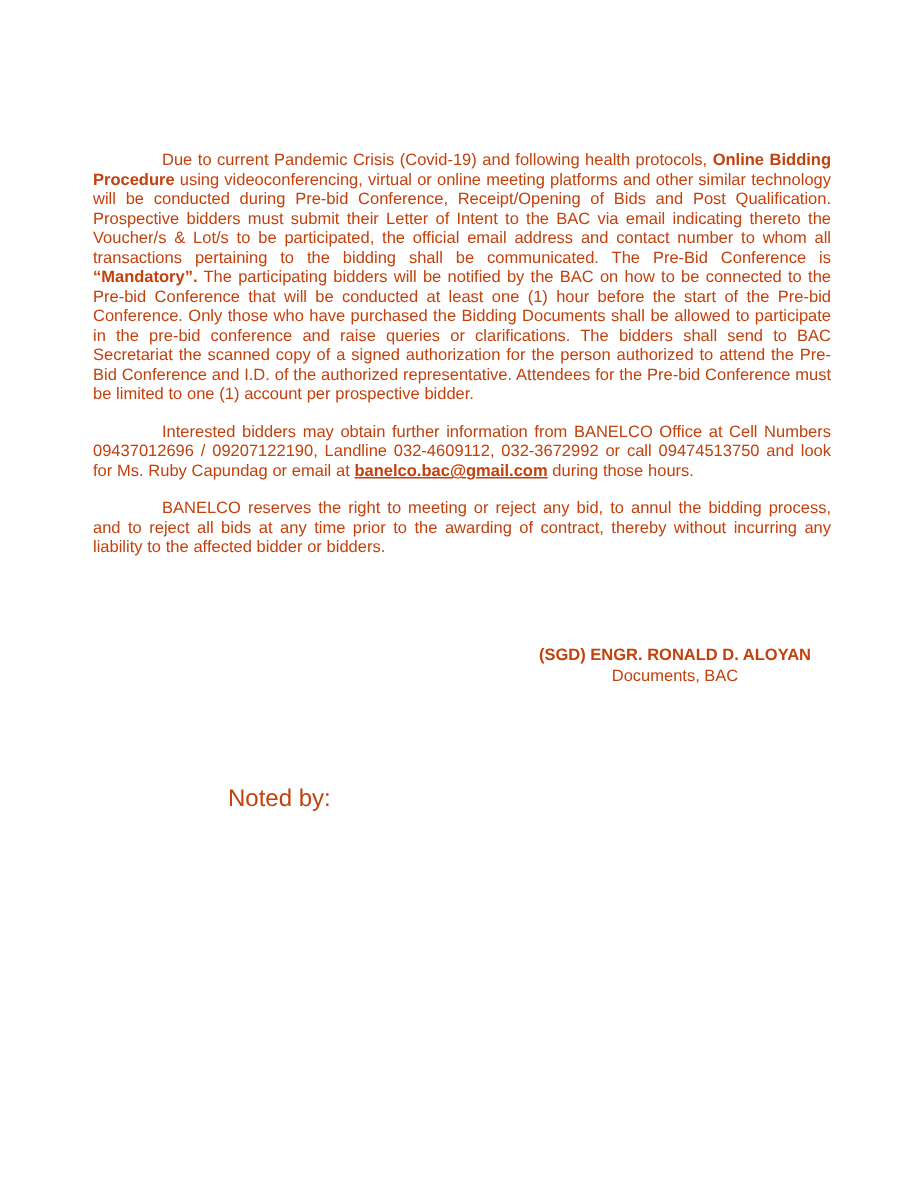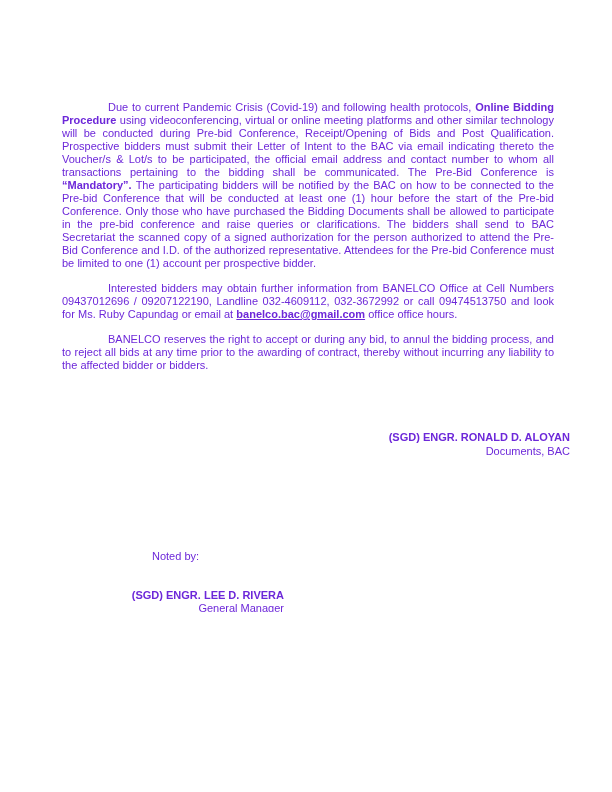--- a/index.html
+++ b/index.html
@@ -6,80 +6,76 @@
     margin: 0;
     padding: 0;
     background: #ffffff;
   }
   .page {
     position: relative;
     width: 612px;
     height: 612px;
     background: #ffffff;
     font-family: "Liberation Sans", "DejaVu Sans", sans-serif;
-    color: #6d28d9;
+    color: #c2410c;
     overflow: hidden;
   }
   .content {
     position: absolute;
     left: 62px;
     top: 101px;
     width: 492px;
   }
   .para {
     font-size: 11px;
     line-height: 13px;
     text-align: justify;
     text-indent: 46px;
     margin: 0;
     word-spacing: 0.1px;
   }
   .para + .para { margin-top: 12px; }
   .sig-block {
     position: absolute;
-    text-align: right;
+    text-align: center;
     font-size: 11px;
     line-height: 14px;
   }
   .sig-chairman {
     top: 430px;
     left: 330px;
     width: 240px;
   }
   .sig-gm {
     top: 589px;
     left: 84px;
     width: 200px;
     line-height: 13px;
   }
   .sig-name { font-weight: bold; }
   .noted-by {
     position: absolute;
-    top: 550px;
+    top: 526px;
     left: 152px;
-    font-size: 11px;
+    font-size: 16px;
     line-height: 13px;
   }
 </style>
 </head>
 <body>
 
 <div class="page">
 
   <div class="content">
     <p class="para rich"><span>Due to current Pandemic Crisis (Covid-19) and following health protocols, </span><span style="font-weight: bold;">Online Bidding Procedure</span><span> using videoconferencing, virtual or online meeting platforms and other similar technology will be conducted during Pre-bid Conference, Receipt/Opening of Bids and Post Qualification. Prospective bidders must submit their Letter of Intent to the BAC via email indicating thereto the Voucher/s &amp; Lot/s to be participated, the official email address and contact number to whom all transactions pertaining to the bidding shall be communicated. The Pre-Bid Conference is </span><span style="font-weight: bold;">“Mandatory”.</span><span> The participating bidders will be notified by the BAC on how to be connected to the Pre-bid Conference that will be conducted at least one (1) hour before the start of the Pre-bid Conference. Only those who have purchased the Bidding Documents shall be allowed to participate in the pre-bid conference and raise queries or clarifications. The bidders shall send to BAC Secretariat the scanned copy of a signed authorization for the person authorized to attend the Pre-Bid Conference and I.D. of the authorized representative. Attendees for the Pre-bid Conference must be limited to one (1) account per prospective bidder.</span></p>
-    <p class="para rich"><span>Interested bidders may obtain further information from BANELCO Office at Cell Numbers 09437012696 / 09207122190, Landline 032-4609112, 032-3672992 or call 09474513750 and look for Ms. Ruby Capundag or email at </span><span style="font-weight: bold; text-decoration: underline;">banelco.bac@gmail.com</span><span> office office hours.</span></p>
-    <p class="para rich"><span>BANELCO reserves the right to accept or during any bid, to annul the bidding process, and to reject all bids at any time prior to the awarding of contract, thereby without incurring any liability to the affected bidder or bidders.</span></p>
+    <p class="para rich"><span>Interested bidders may obtain further information from BANELCO Office at Cell Numbers 09437012696 / 09207122190, Landline 032-4609112, 032-3672992 or call 09474513750 and look for Ms. Ruby Capundag or email at </span><span style="font-weight: bold; text-decoration: underline;">banelco.bac@gmail.com</span><span> during those hours.</span></p>
+    <p class="para rich"><span>BANELCO reserves the right to meeting or reject any bid, to annul the bidding process, and to reject all bids at any time prior to the awarding of contract, thereby without incurring any liability to the affected bidder or bidders.</span></p>
   </div>
 
   <div class="sig-block sig-chairman">
     <div class="sig-name">(SGD) ENGR. RONALD D. ALOYAN</div>
     <div class="sig-title">Documents, BAC</div>
   </div>
 
   <div class="noted-by">Noted by:</div>
 
-  <div class="sig-block sig-gm">
-    <div class="sig-name">(SGD) ENGR. LEE D. RIVERA</div>
-    <div class="sig-title">General Manager</div>
-  </div>
 
 </div>
 
 </body></html>

